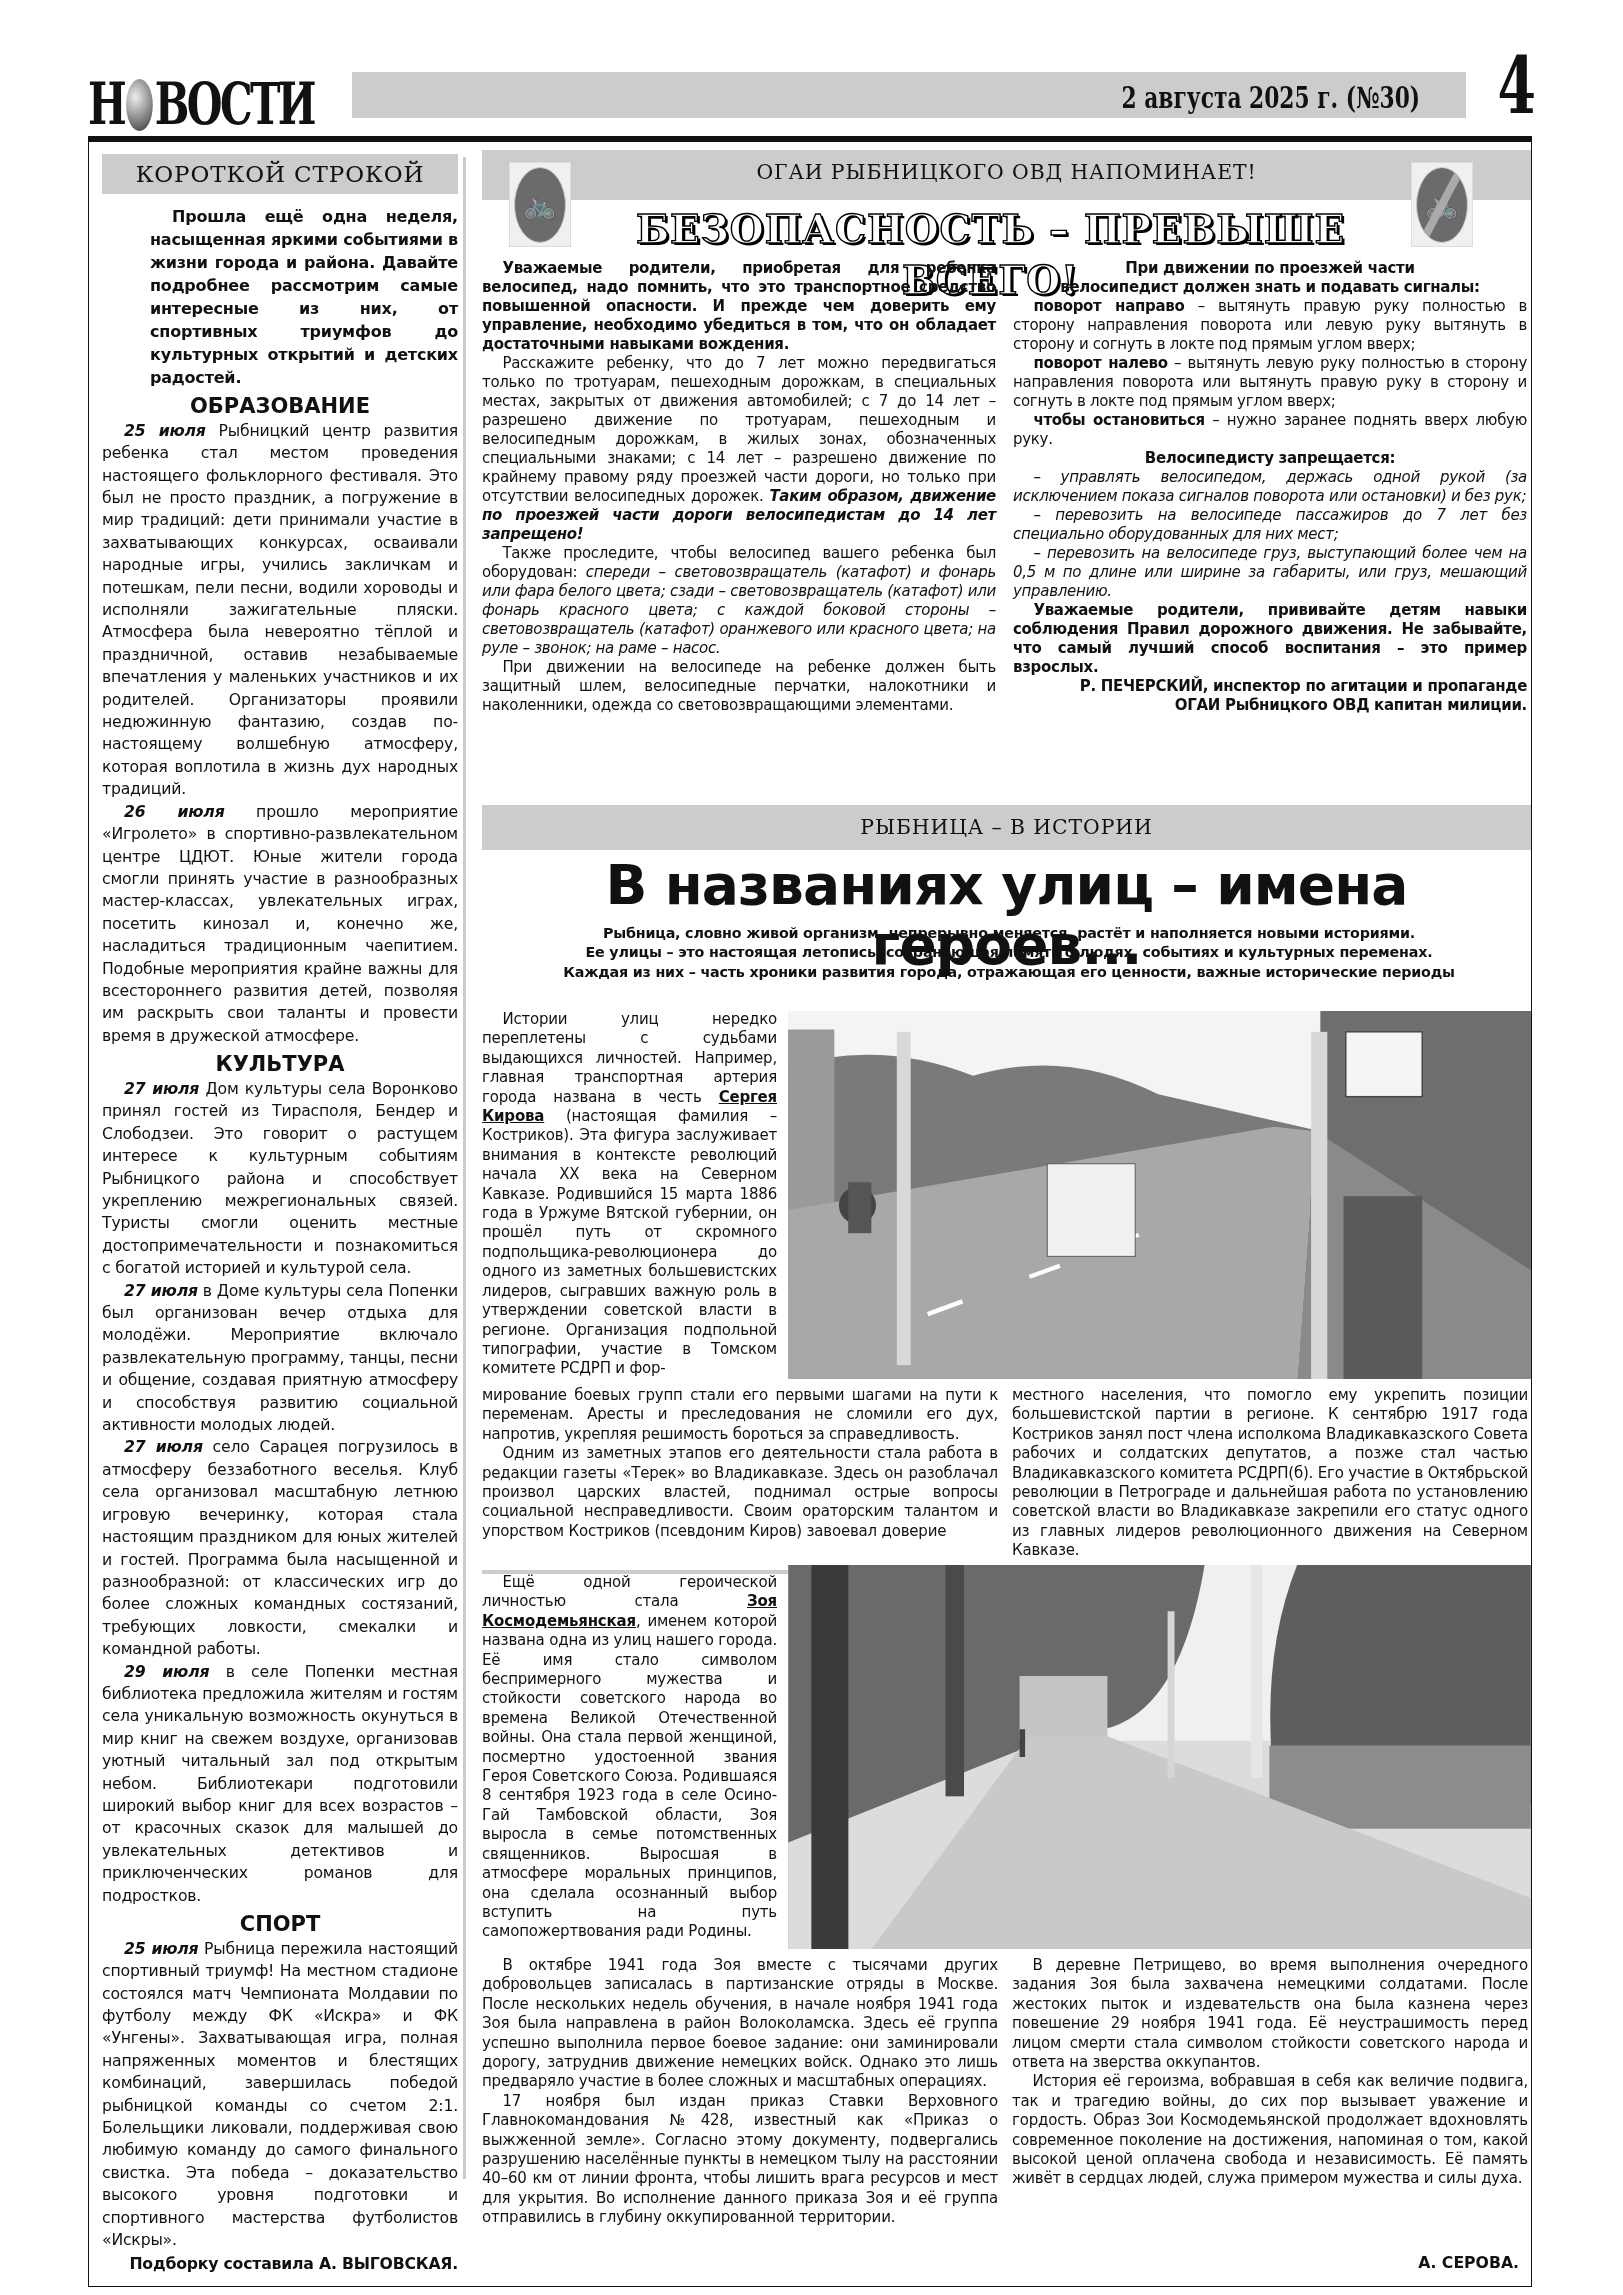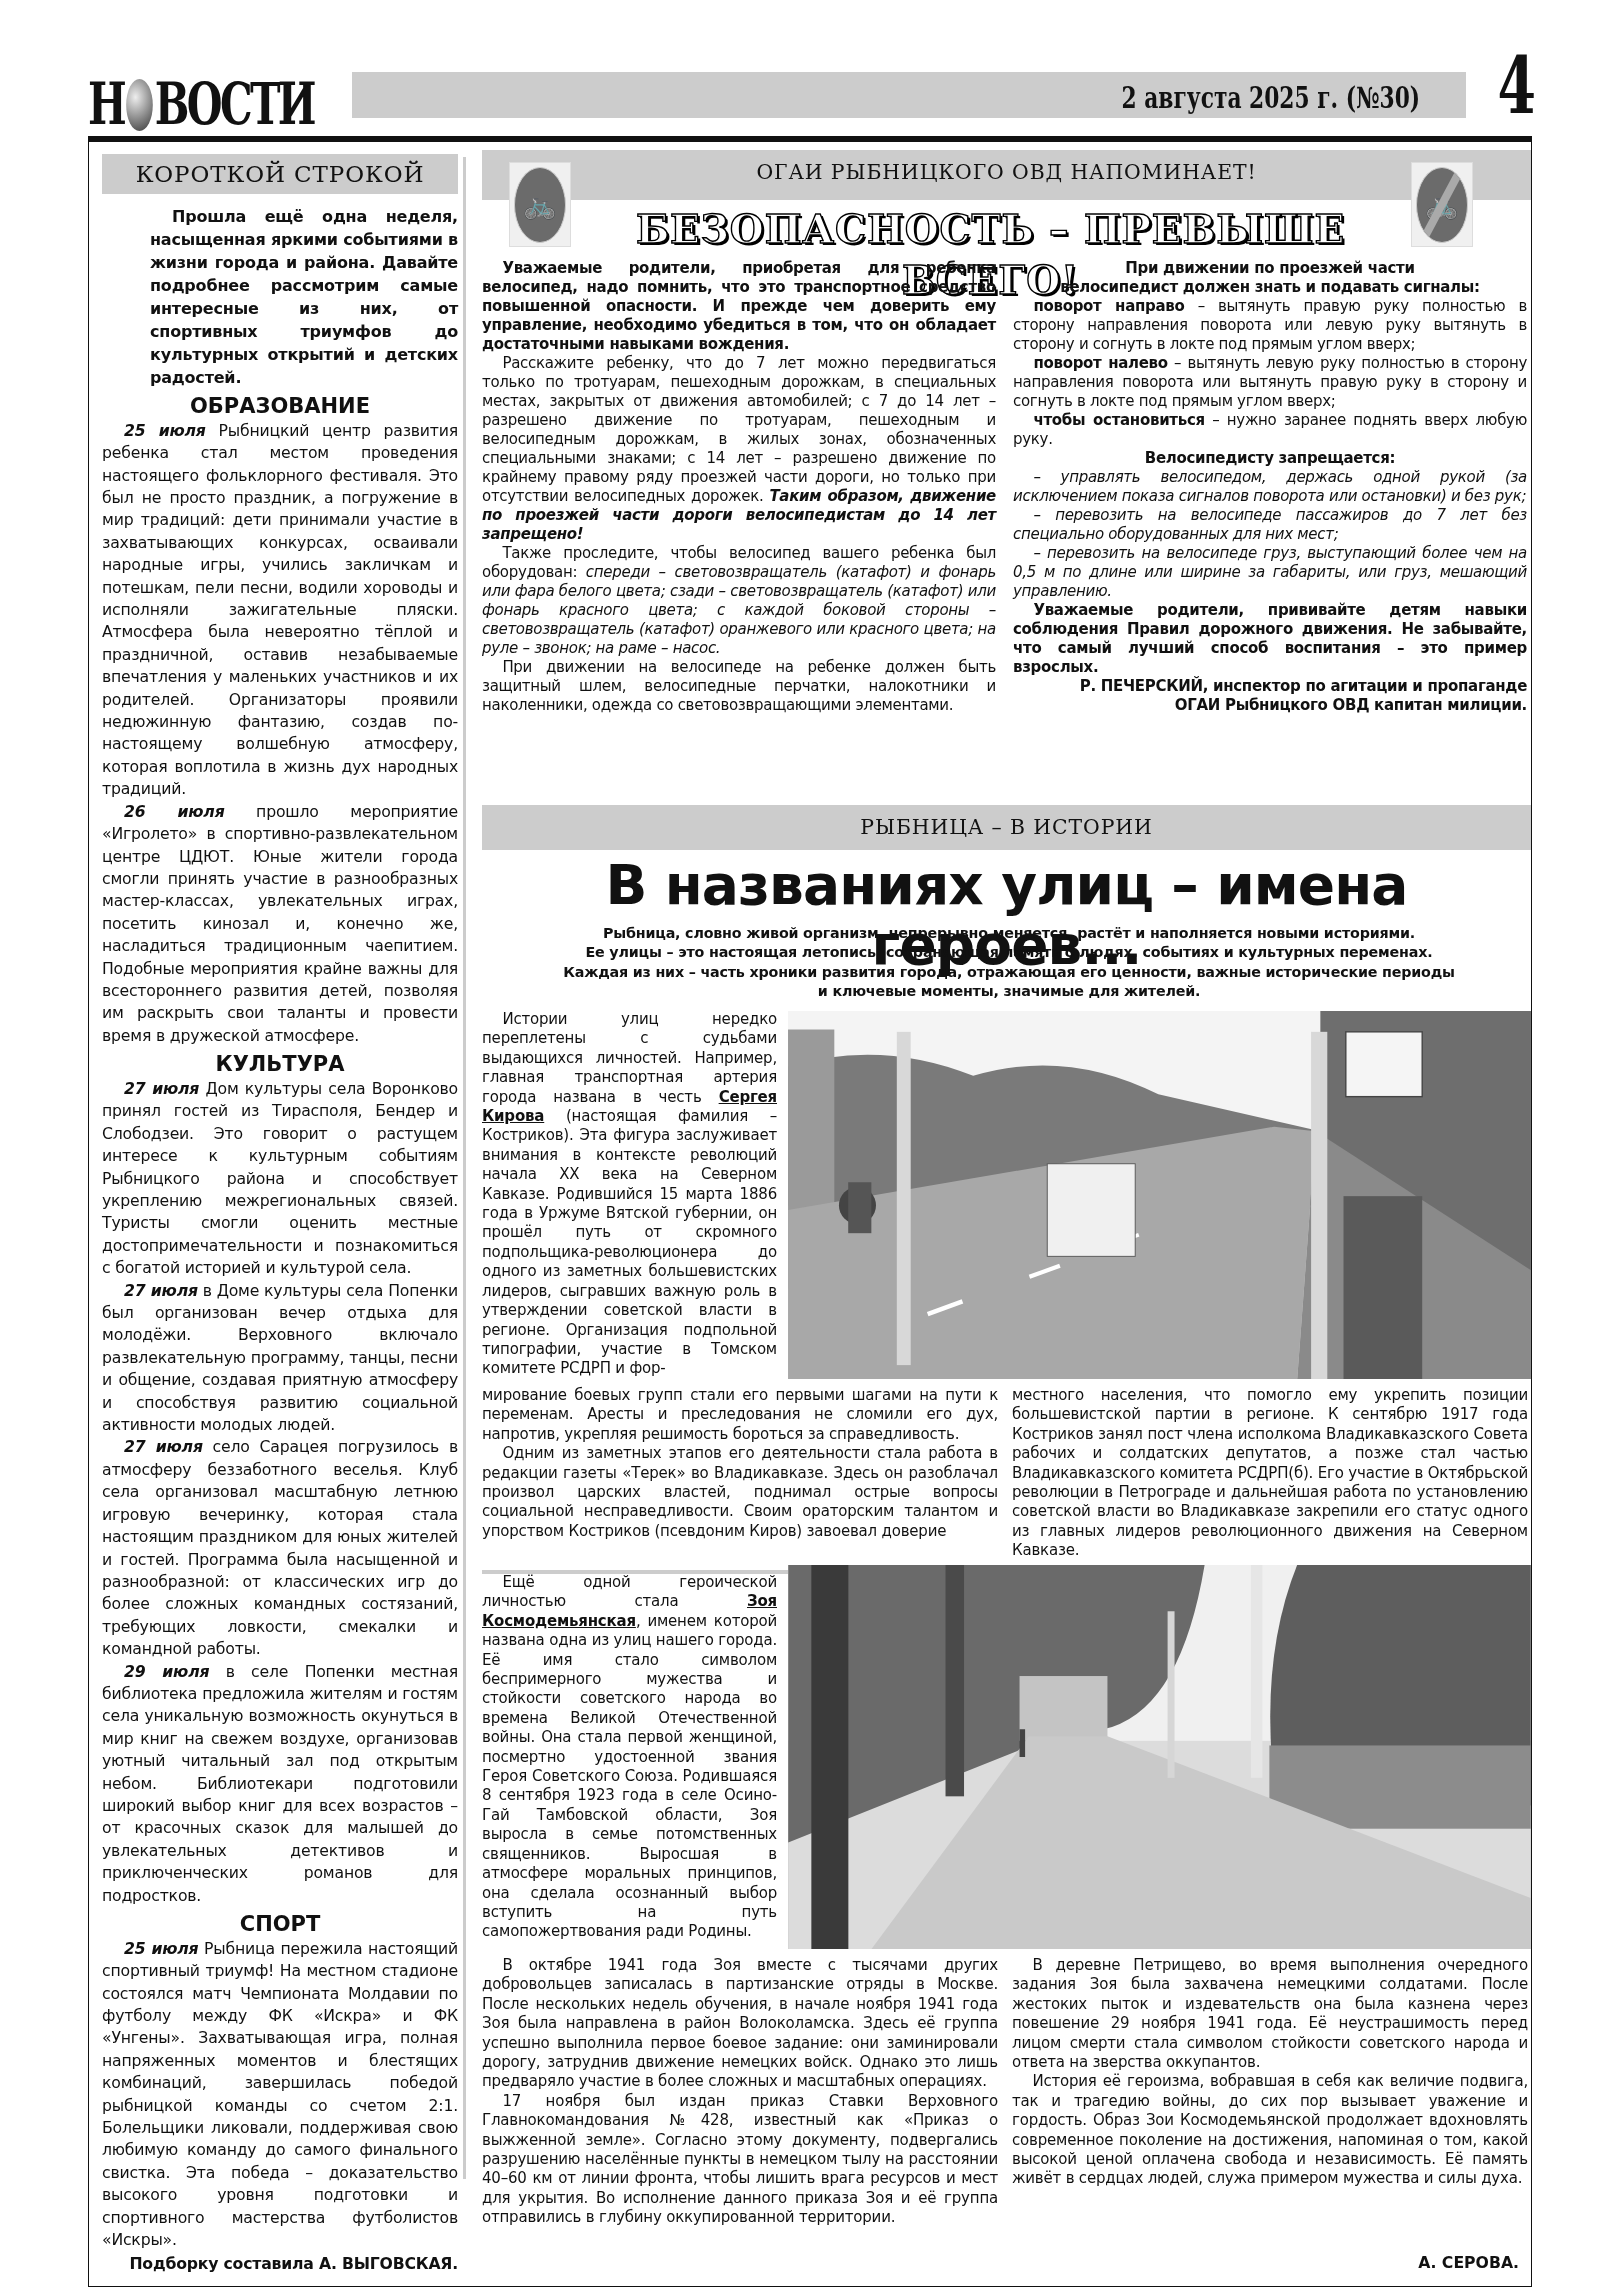--- a/index.html
+++ b/index.html
@@ -74,21 +74,21 @@
 <div class="left-col">
   <div class="band short">КОРОТКОЙ СТРОКОЙ</div>
   <p class="intro">Прошла ещё одна неделя, насыщенная яркими событиями в жизни города и района. Давайте подробнее рассмотрим самые интересные из них, от спортивных триумфов до культурных открытий и детских радостей.</p>
 
   <h3>ОБРАЗОВАНИЕ</h3>
   <p><span class="date">25 июля</span><span> Рыбницкий центр развития ребенка стал местом проведения настоящего фольклорного фестиваля. Это был не просто праздник, а погружение в мир традиций: дети принимали участие в захватывающих конкурсах, осваивали народные игры, учились закличкам и потешкам, пели песни, водили хороводы и исполняли зажигательные пляски. Атмосфера была невероятно тёплой и праздничной, оставив незабываемые впечатления у маленьких участников и их родителей. Организаторы проявили недюжинную фантазию, создав по-настоящему волшебную атмосферу, которая воплотила в жизнь дух народных традиций.</span></p>
   <p><span class="date">26 июля</span><span> прошло мероприятие «Игролето» в спортивно-развлекательном центре ЦДЮТ. Юные жители города смогли принять участие в разнообразных мастер-классах, увлекательных играх, посетить кинозал и, конечно же, насладиться традиционным чаепитием. Подобные мероприятия крайне важны для всестороннего развития детей, позволяя им раскрыть свои таланты и провести время в дружеской атмосфере.</span></p>
 
   <h3>КУЛЬТУРА</h3>
   <p><span class="date">27 июля</span><span> Дом культуры села Воронково принял гостей из Тирасполя, Бендер и Слободзеи. Это говорит о растущем интересе к культурным событиям Рыбницкого района и способствует укреплению межрегиональных связей. Туристы смогли оценить местные достопримечательности и познакомиться с богатой историей и культурой села.</span></p>
-  <p><span class="date">27 июля</span><span> в Доме культуры села Попенки был организован вечер отдыха для молодёжи. Верховного включало развлекательную программу, танцы, песни и общение, создавая приятную атмосферу и способствуя развитию социальной активности молодых людей.</span></p>
+  <p><span class="date">27 июля</span><span> в Доме культуры села Попенки был организован вечер отдыха для молодёжи. Мероприятие включало развлекательную программу, танцы, песни и общение, создавая приятную атмосферу и способствуя развитию социальной активности молодых людей.</span></p>
   <p><span class="date">27 июля</span><span> село Сарацея погрузилось в атмосферу беззаботного веселья. Клуб села организовал масштабную летнюю игровую вечеринку, которая стала настоящим праздником для юных жителей и гостей. Программа была насыщенной и разнообразной: от классических игр до более сложных командных состязаний, требующих ловкости, смекалки и командной работы.</span></p>
   <p><span class="date">29 июля</span><span> в селе Попенки местная библиотека предложила жителям и гостям села уникальную возможность окунуться в мир книг на свежем воздухе, организовав уютный читальный зал под открытым небом. Библиотекари подготовили широкий выбор книг для всех возрастов – от красочных сказок для малышей до увлекательных детективов и приключенческих романов для подростков.</span></p>
 
   <h3>СПОРТ</h3>
   <p><span class="date">25 июля</span><span> Рыбница пережила настоящий спортивный триумф! На местном стадионе состоялся матч Чемпионата Молдавии по футболу между ФК «Искра» и ФК «Унгены». Захватывающая игра, полная напряженных моментов и блестящих комбинаций, завершилась победой рыбницкой команды со счетом 2:1. Болельщики ликовали, поддерживая свою любимую команду до самого финального свистка. Эта победа – доказательство высокого уровня подготовки и спортивного мастерства футболистов «Искры».</span></p>
 
   <p class="sign">Подборку составила А. ВЫГОВСКАЯ.</p>
 </div>
 
 <div class="right band ogai-band">ОГАИ РЫБНИЦКОГО ОВД НАПОМИНАЕТ!</div>
@@ -121,21 +121,20 @@
   <p class="r">Р. ПЕЧЕРСКИЙ, инспектор по агитации и пропаганде</p>
   <p class="r">ОГАИ Рыбницкого ОВД капитан милиции.</p>
 </div>
 
 <div class="right band hist-band">РЫБНИЦА – В ИСТОРИИ</div>
 <div class="headline">В названиях улиц – имена героев...</div>
 <div class="lede">
   <div>Рыбница, словно живой организм, непрерывно меняется, растёт и наполняется новыми историями.</div>
   <div>Ее улицы – это настоящая летопись, сохраняющая память о людях, событиях и культурных переменах.</div>
   <div>Каждая из них – часть хроники развития города, отражающая его ценности, важные исторические периоды</div>
-  <div>и ключевые моменты, значимые для жителей.</div>
 </div>
 
 <div class="photo" style="left:788px; top:1011px; width:743px; height:368px;" title="Улица Кирова: велосипедист, проезжая часть, рекламный щит «КРЕДИТЫ»">
   <svg width="743" height="368" viewBox="0 0 1605 795">
     <rect x="0" y="0" width="1605" height="795" fill="#e8e8e8"></rect>
     <rect x="0" y="0" width="1605" height="260" fill="#f4f4f4"></rect>
     <path d="M0 120 Q200 60 400 140 Q600 80 800 180 L1150 260 L1150 420 L0 420 Z" fill="#7a7a7a"></path>
     <path d="M1150 0 L1605 0 L1605 600 L1150 420 Z" fill="#6e6e6e"></path>
     <rect x="0" y="40" width="100" height="560" fill="#9a9a9a"></rect>
     <polygon points="0,795 1100,795 1140,260 1050,250 0,430" fill="#a8a8a8"></polygon>

